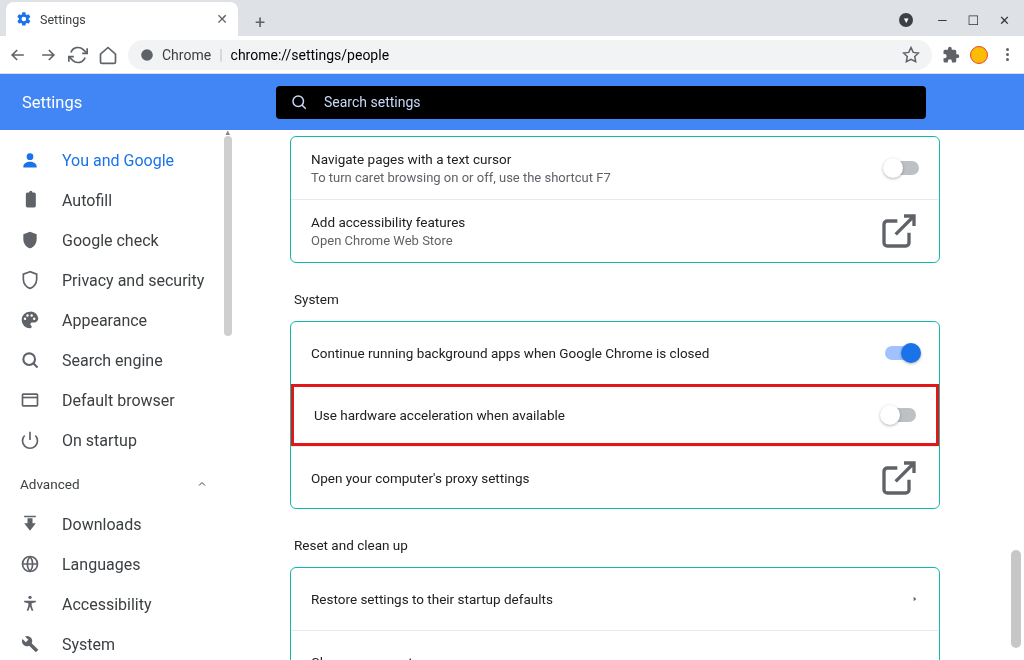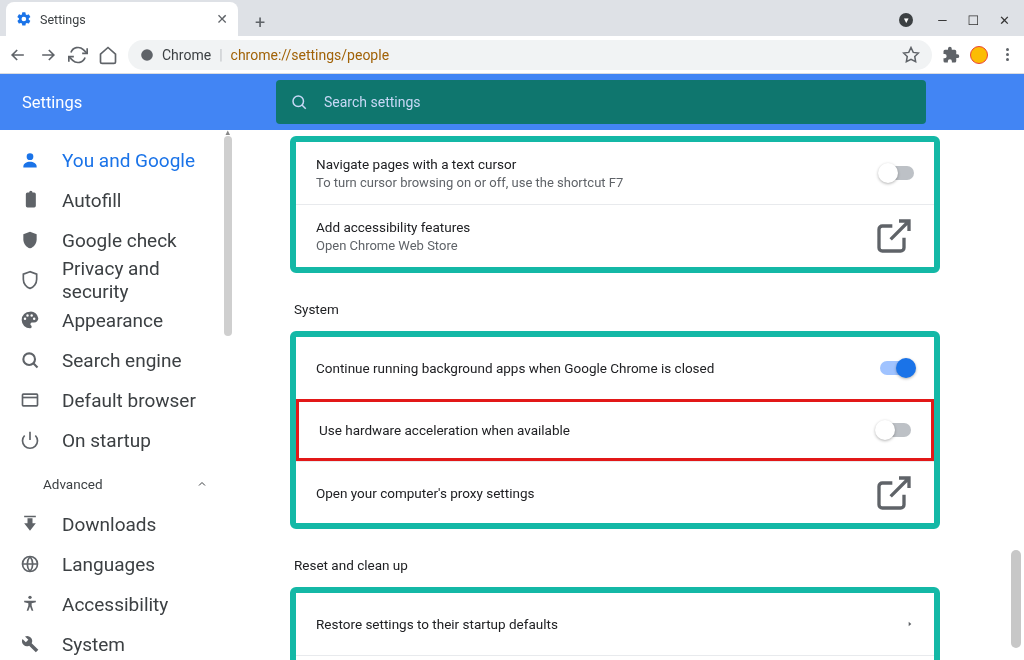--- a/index.html
+++ b/index.html
@@ -16,50 +16,50 @@
 .win-controls .badge { width: 14px; height: 14px; background: #3c4043; border-radius: 50%; display: flex; align-items: center; justify-content: center; color: #fff; font-size: 9px; margin-right: 4px; }
 .win-controls span { cursor: pointer; font-size: 13px; }
 
 
 .toolbar { height: 38px; background: #fff; border-bottom: 1px solid #dadce0; display: flex; align-items: center; padding: 0 8px; gap: 10px; }
 .toolbar .nav-icon { width: 20px; height: 20px; color: #5f6368; cursor: pointer; }
 .omnibox { flex: 1; height: 30px; background: #f1f3f4; border-radius: 15px; display: flex; align-items: center; padding: 0 12px; font-size: 14px; color: #5f6368; }
 .omnibox .chrome-icon { width: 14px; height: 14px; margin-right: 8px; }
 .omnibox .prefix { color: #3c4043; }
 .omnibox .sep { margin: 0 8px; color: #c0c3c7; }
-.omnibox .path { color: #a16207; }
+.omnibox .path { color: #000000; }
 .toolbar .right-icon { width: 18px; height: 18px; color: #5f6368; cursor: pointer; }
 .toolbar .avatar { width: 18px; height: 18px; background: #fbbc04; border-radius: 50%; border: 1px solid #ea4335; cursor: pointer; }
 .toolbar .menu-dots { width: 18px; display: flex; flex-direction: column; align-items: center; gap: 2px; cursor: pointer; }
 .toolbar .menu-dots div { width: 3px; height: 3px; background: #5f6368; border-radius: 50%; }
 
 
 .blue-header { height: 56px; background: #4285f4; display: flex; align-items: center; padding: 0 22px; color: #fff; }
 .blue-header .page-title { font-size: 16.5px; width: 240px; }
-.searchbox { flex: 1; max-width: 650px; height: 44px; background: #0f766e; border-radius: 4px; display: flex; align-items: center; padding: 0 14px; margin-left: 14px; }
+.searchbox { flex: 1; max-width: 650px; height: 33px; background: #000000; border-radius: 4px; display: flex; align-items: center; padding: 0 14px; margin-left: 14px; }
 .searchbox svg { width: 18px; height: 18px; color: #c7d8f6; }
 .searchbox input { background: transparent; border: none; outline: none; color: #fff; font-size: 14px; margin-left: 16px; flex: 1; }
 .searchbox input::placeholder { color: #c7d8f6; }
 
 
 .content { display: flex; height: calc(660px - 36px - 38px - 56px); }
 .sidebar-wrap { width: 232px; position: relative; overflow: hidden; }
 .sidebar-wrap .scroll-thumb { position: absolute; right: 0; top: 6px; width: 8px; height: 200px; background: #cfcfcf; border-radius: 4px; }
 .sidebar-wrap .scroll-arrow { position: absolute; right: 2px; top: -3px; font-size: 9px; color: #888; }
 .sidebar { padding-top: 10px; }
-.side-item { display: flex; align-items: center; height: 40px; padding: 0 20px; font-size: 19px; color: #3c4043; cursor: pointer; }
+.side-item { display: flex; align-items: center; height: 40px; padding: 0 20px; font-size: 16px; color: #3c4043; cursor: pointer; }
 .side-item.active { color: #1a73e8; }
 .side-item .sicon { width: 20px; height: 20px; margin-right: 22px; color: #5f6368; flex-shrink: 0; }
 .side-item.active .sicon { color: #1a73e8; }
-.side-section { display: flex; align-items: center; justify-content: space-between; height: 40px; padding: 0 24px 0 20px; font-size: 13.5px; color: #3c4043; cursor: pointer; margin-top: 4px; margin-left: 23px; }
+.side-section { display: flex; align-items: center; justify-content: space-between; height: 40px; padding: 0 24px 0 20px; font-size: 13.5px; color: #3c4043; cursor: pointer; margin-top: 4px; }
 .side-section .chev { width: 12px; height: 12px; }
 
 .main { flex: 1; background: #fff; overflow-y: auto; padding: 6px 20px 20px 58px; position: relative; }
 .main-scroll-thumb { position: absolute; right: 3px; top: 420px; width: 10px; height: 98px; background: #c7c7c7; border-radius: 5px; }
-.card { background: #fff; border: 6px solid #14b8a6; border-radius: 6px; max-width: 650px; }
+.card { background: #fff; border: 1px solid #14b8a6; border-radius: 6px; max-width: 650px; }
 .row { display: flex; align-items: center; padding: 14px 20px; min-height: 62px; border-top: 1px solid #e8eaed; }
 .row:first-child { border-top: none; }
 .row .txt { flex: 1; }
 .row .ttl { font-size: 13.5px; color: #202124; }
 .row .sub { font-size: 13px; color: #5f6368; margin-top: 3px; }
 .row .action { width: 40px; display: flex; align-items: center; justify-content: flex-end; }
 .toggle { width: 34px; height: 14px; background: #bdc1c6; border-radius: 7px; position: relative; cursor: pointer; }
 .toggle .knob { position: absolute; top: -3px; left: -2px; width: 20px; height: 20px; background: #fff; border-radius: 50%; box-shadow: 0 1px 3px rgba(0,0,0,.3); }
 .toggle.on { background: #a0c3ff; }
 .toggle.on .knob { left: 16px; background: #1a73e8; }
@@ -226,21 +226,21 @@
     </div>
   </div>
 
   <div class="main">
     <div class="main-scroll-thumb"></div>
 
     <div class="card">
       <div class="row">
         <div class="txt">
           <div class="ttl">Navigate pages with a text cursor</div>
-          <div class="sub">To turn cursor browsing on or off, use the shortcut F7</div>
+          <div class="sub">To turn caret browsing on or off, use the shortcut F7</div>
         </div>
         <div class="action">
             <div class="toggle">
               <div class="knob"></div>
             </div>
           </div>
       </div>
       <div class="row">
         <div class="txt">
           <div class="ttl">Add accessibility features</div>

